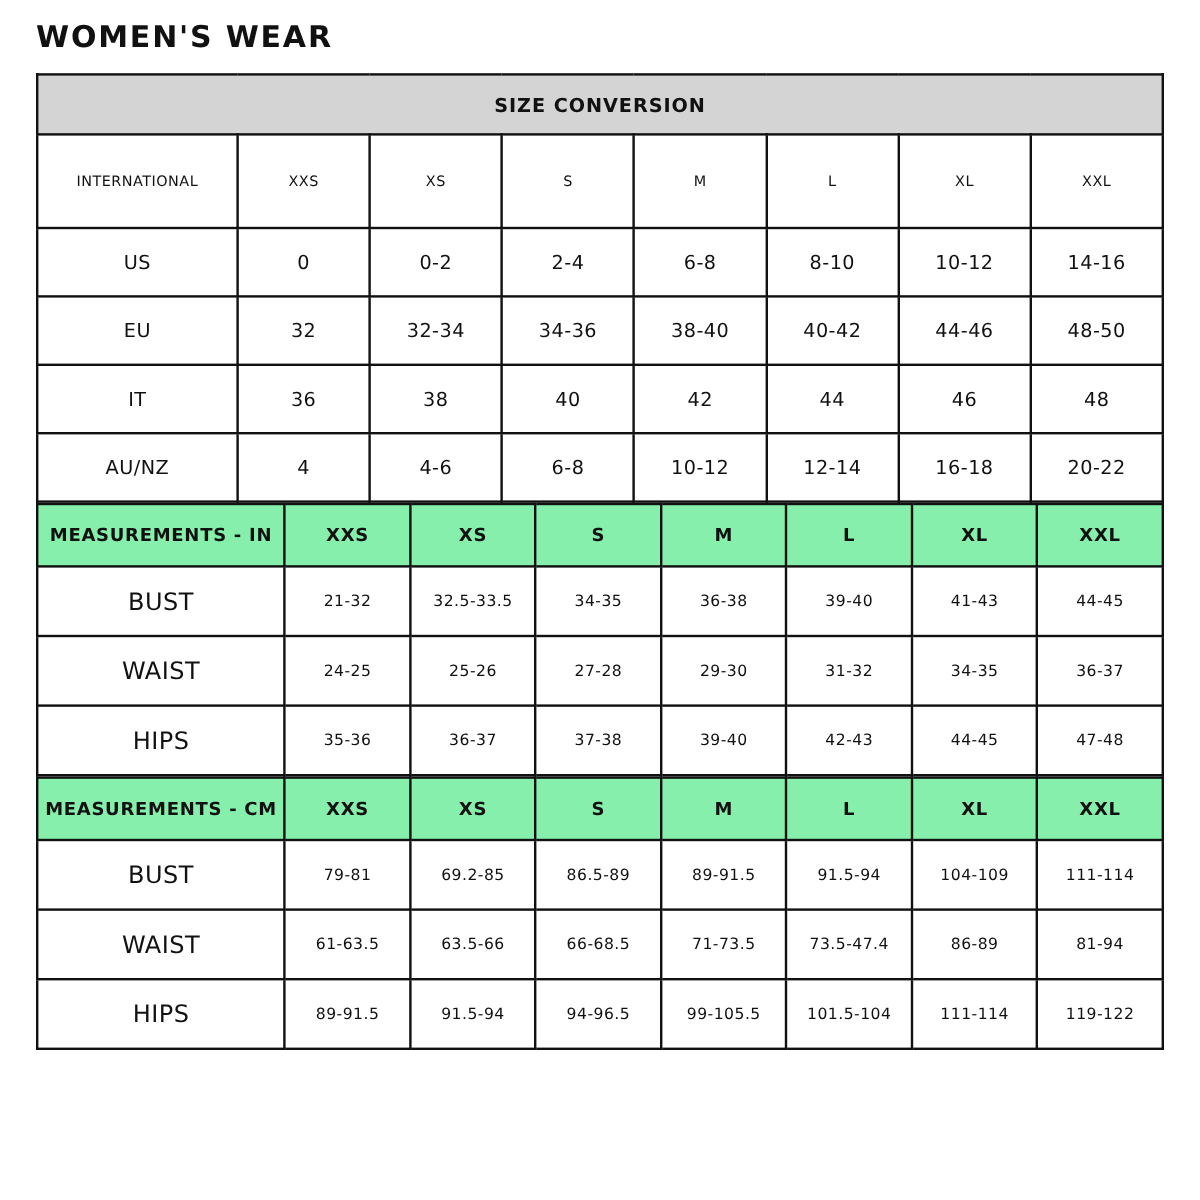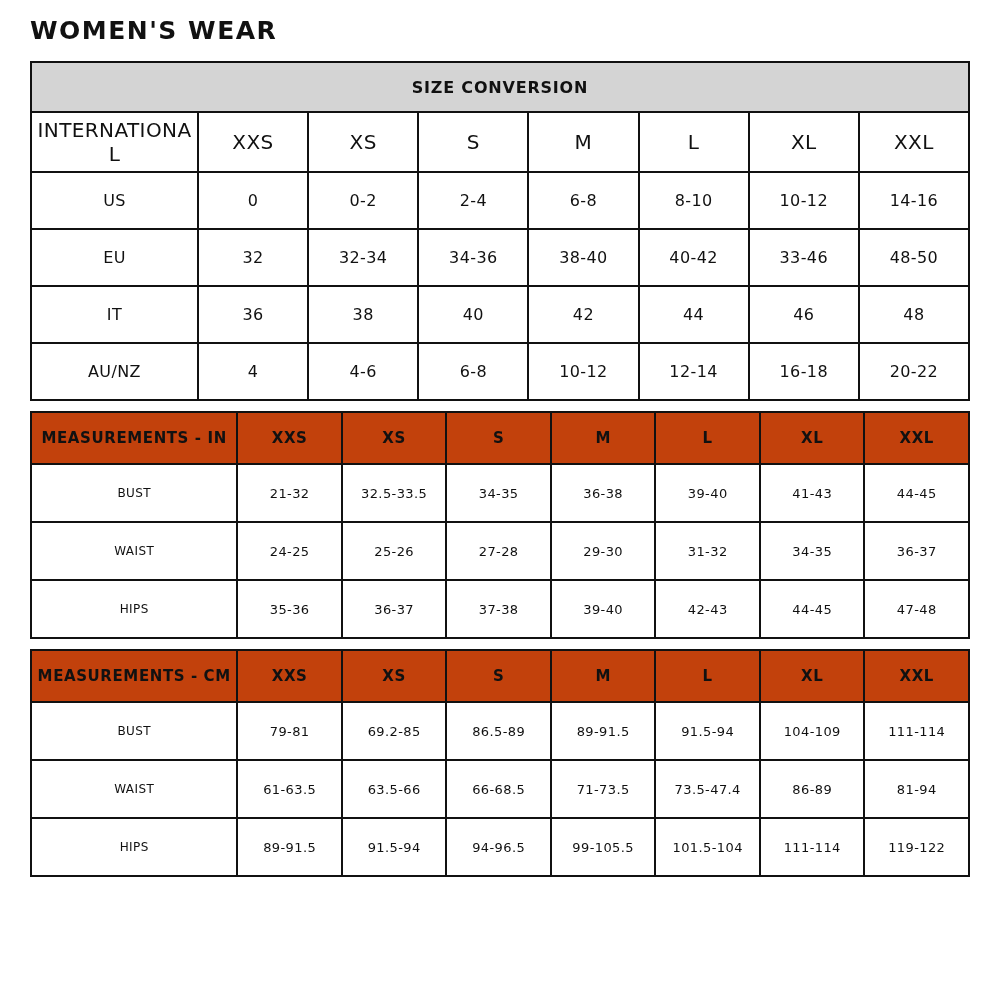--- a/index.html
+++ b/index.html
@@ -19,58 +19,57 @@
     text-align: left;
     font-size: 25px;
     font-weight: 700;
     letter-spacing: 1.5px;
     margin: 4px 0 16px 0;
   }
   table.tbl {
     width: 100%;
     border-collapse: collapse;
     table-layout: fixed;
-    margin-bottom: 10px;
   }
   table.tbl th, table.tbl td {
     border: 2px solid #111111;
     text-align: center;
     vertical-align: middle;
     font-weight: 400;
     letter-spacing: 0.4px;
     padding: 2px 4px;
     word-wrap: break-word;
   }
   
   .t1 .banner {
     background: #d4d4d4;
     font-weight: 700;
     font-size: 16px;
     height: 50px;
     letter-spacing: 0.8px;
   }
   .t1 tr.hdr th {
-    height: 60px;
-    font-size: 20px;
+    height: 78px;
+    font-size: 12px;
     background: #ffffff;
   }
   .t1 tbody th, .t1 tbody td {
     height: 57px;
     font-size: 16px;
   }
   
   .t23 tr.hdr th {
-    background: #c2410c;
+    background: #86efac;
     font-weight: 700;
     font-size: 15px;
     height: 52px;
     letter-spacing: 0.6px;
   }
   .t23 tbody th {
-    font-size: 12px;
+    font-size: 20px;
     height: 58px;
   }
   .t23 tbody td {
     font-size: 13px;
     height: 58px;
   }
 </style>
 </head>
 <body>
 
@@ -115,21 +114,21 @@
           <td>10-12</td>
           <td>14-16</td>
         </tr>
         <tr>
           <th>EU</th>
           <td>32</td>
           <td>32-34</td>
           <td>34-36</td>
           <td>38-40</td>
           <td>40-42</td>
-          <td>33-46</td>
+          <td>44-46</td>
           <td>48-50</td>
         </tr>
         <tr>
           <th>IT</th>
           <td>36</td>
           <td>38</td>
           <td>40</td>
           <td>42</td>
           <td>44</td>
           <td>46</td>

